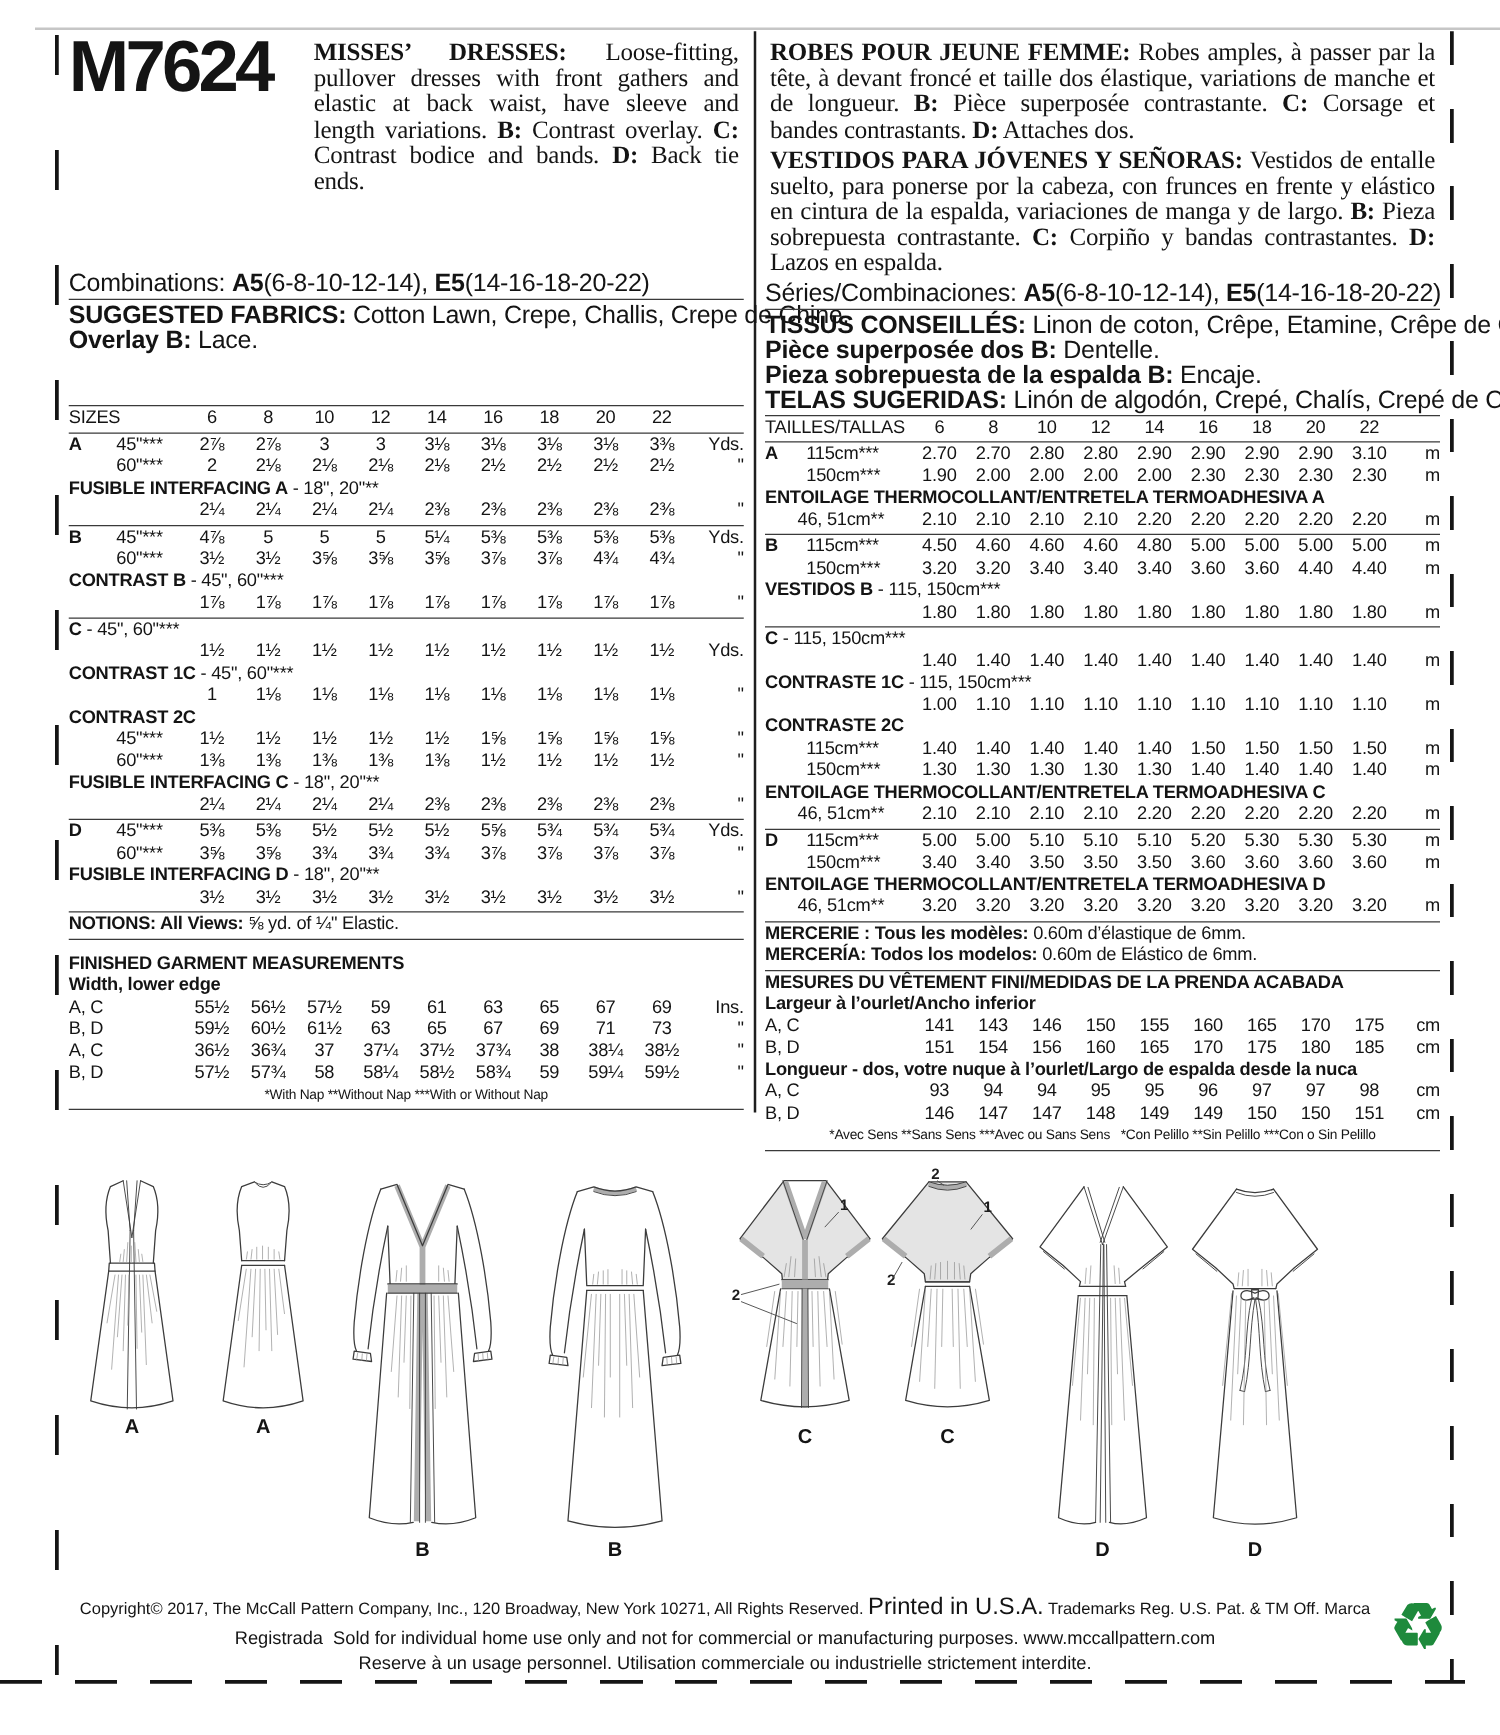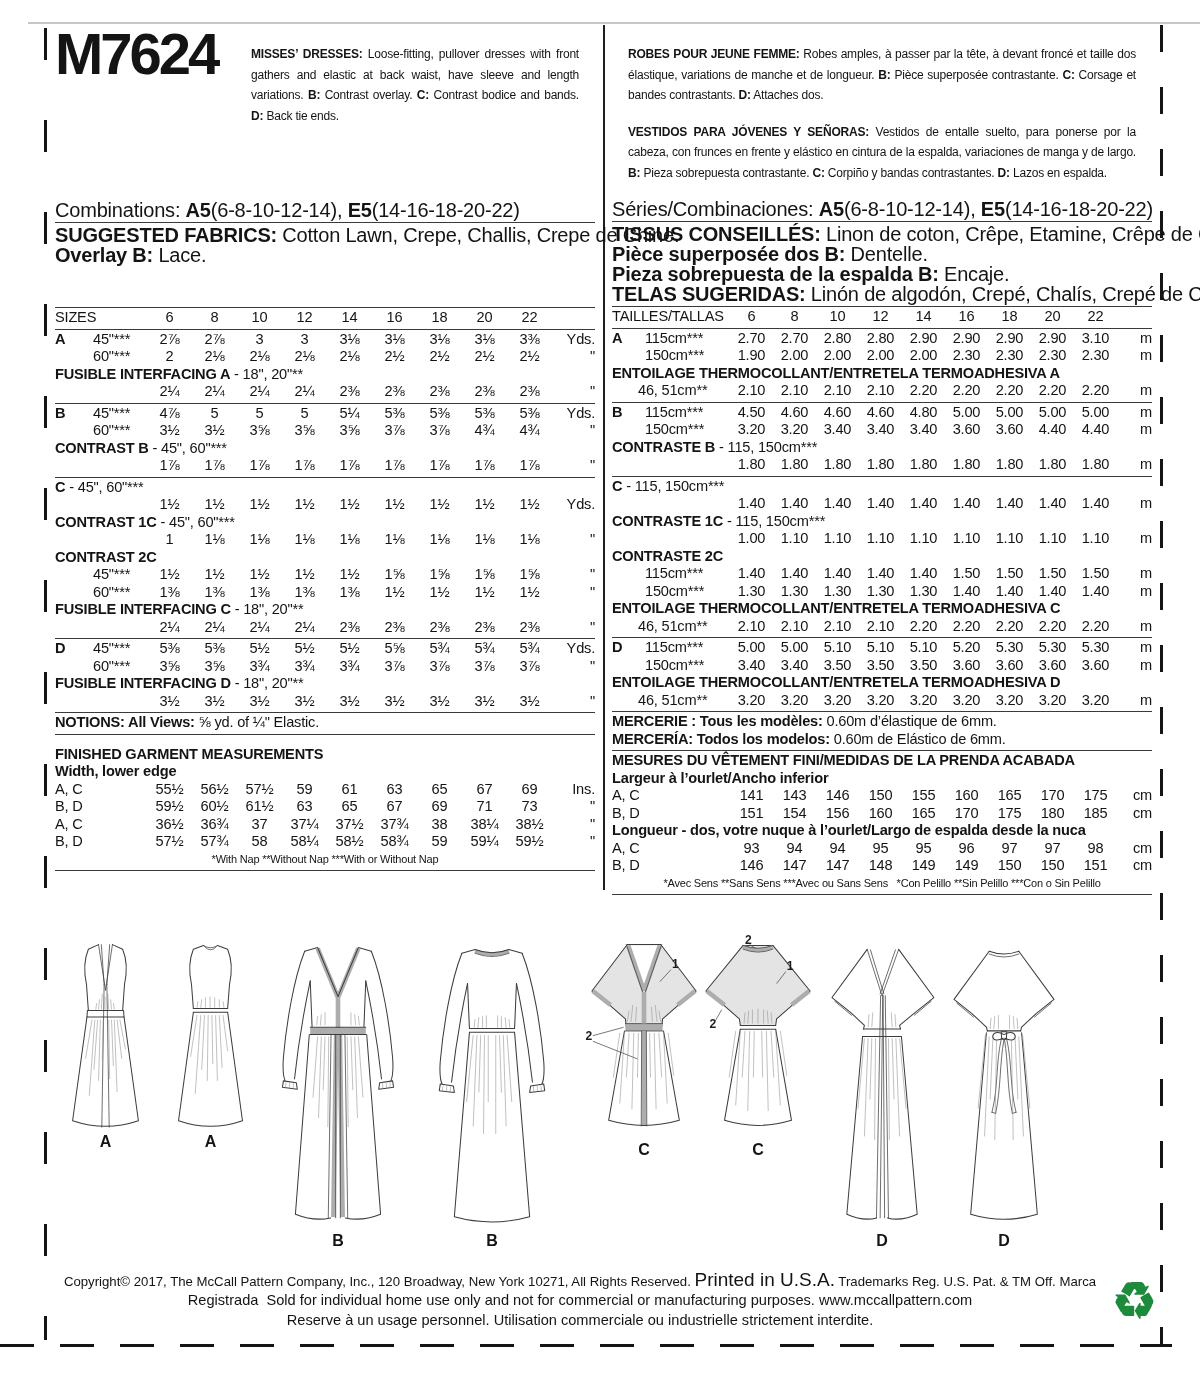--- a/index.html
+++ b/index.html
@@ -11,23 +11,23 @@
   .dash-right{position:absolute;left:1160px;top:25px;width:3px;height:1320px;
         background:repeating-linear-gradient(to bottom,#151515 0 27px,transparent 27px 62px);}
   .dash-bottom{position:absolute;left:0;top:1344px;width:1172px;height:3px;
         background:repeating-linear-gradient(to right,#151515 0 34px,transparent 34px 60px);}
   .vdivider{position:absolute;left:603px;top:25px;width:2px;height:865px;background:#1e1e1e;}
 
   .col{position:absolute;top:28px;width:540px;}
   .col-left{left:55px;}
   .col-right{left:612px;}
 
-  .hdr{display:flex;gap:12px;align-items:flex-start;}
+  .hdr{display:flex;gap:24px;align-items:flex-start;}
   .pnum{flex:none;width:168px;font-size:58px;font-weight:bold;letter-spacing:-3px;line-height:52px;}
-  p.desc{margin:16px;font-size:12px;line-height:20.5px;text-align:justify;letter-spacing:-0.2px;}
+  p.desc{margin:4px;font-size:20px;line-height:20.5px;text-align:justify;letter-spacing:-0.2px;font-family:Liberation Serif, serif;}
   .rline{font-size:20px;line-height:20px;letter-spacing:-0.2px;white-space:nowrap;}
   .hrule{border-top:1.5px solid #3a3a3a;margin:2px 0;}
   .mt-comb{margin-top:58px;}
   .mt-table{margin-top:42px;}
 
   .ptable{width:540px;}
   .trow{display:flex;height:17.5px;line-height:17.5px;font-size:14.6px;white-space:nowrap;letter-spacing:-0.2px;}
   .tspan{display:block;}
   .tnote{font-size:11px;text-align:center;}
   .trule{border-top:1.3px solid #3a3a3a;margin:2px 0 1px;}
@@ -49,21 +49,21 @@
   .ol{fill:none;stroke:#3c3c3c;stroke-width:1.1;stroke-linejoin:round;stroke-linecap:round;}
   .thin{fill:none;stroke:#3c3c3c;stroke-width:0.8;stroke-linejoin:round;stroke-linecap:round;}
   .gth{fill:none;stroke:#8f8f8f;stroke-width:0.6;}
   .band{fill:none;stroke:#adadad;}
   .shade{fill:#e4e4e4;stroke:#3c3c3c;stroke-width:1.1;stroke-linejoin:round;}
   .wfill{fill:#ffffff;}
   .callout{font-size:13px;font-weight:bold;fill:#1d1d1d;font-family:"Liberation Sans",sans-serif;}
   .lead{fill:none;stroke:#4a4a4a;stroke-width:0.8;}
 
   .footer{position:absolute;left:40px;top:1272px;width:1080px;text-align:center;}
-  .f1{font-size:13.2px;line-height:16px;}
+  .f1{font-size:13.2px;line-height:28px;}
   .f1 .big{font-size:19px;}
   .f2,.f3{font-size:14.6px;line-height:20px;}
   .recycle{position:absolute;left:1112px;top:1276px;font-size:50px;line-height:50px;font-weight:bold;}
 </style>
 </head>
 <body>
 
 <div class="page">
   <div class="top-line"></div>
   <div class="dash-left"></div>
@@ -436,21 +436,21 @@
           <div class="tcell">3.20</div>
           <div class="tcell">3.40</div>
           <div class="tcell">3.40</div>
           <div class="tcell">3.40</div>
           <div class="tcell">3.60</div>
           <div class="tcell">3.60</div>
           <div class="tcell">4.40</div>
           <div class="tcell">4.40</div>
           <div class="tunit">m</div>
         </div>
-        <div class="trow tspan"><b>CONTRASTE B</b> - 115, 150cm***</div>
+        <div class="trow tspan"><b>VESTIDOS B</b> - 115, 150cm***</div>
         <div class="trow">
           <div class="tlabel"></div>
           <div class="tcell">1.80</div>
           <div class="tcell">1.80</div>
           <div class="tcell">1.80</div>
           <div class="tcell">1.80</div>
           <div class="tcell">1.80</div>
           <div class="tcell">1.80</div>
           <div class="tcell">1.80</div>
           <div class="tcell">1.80</div>

